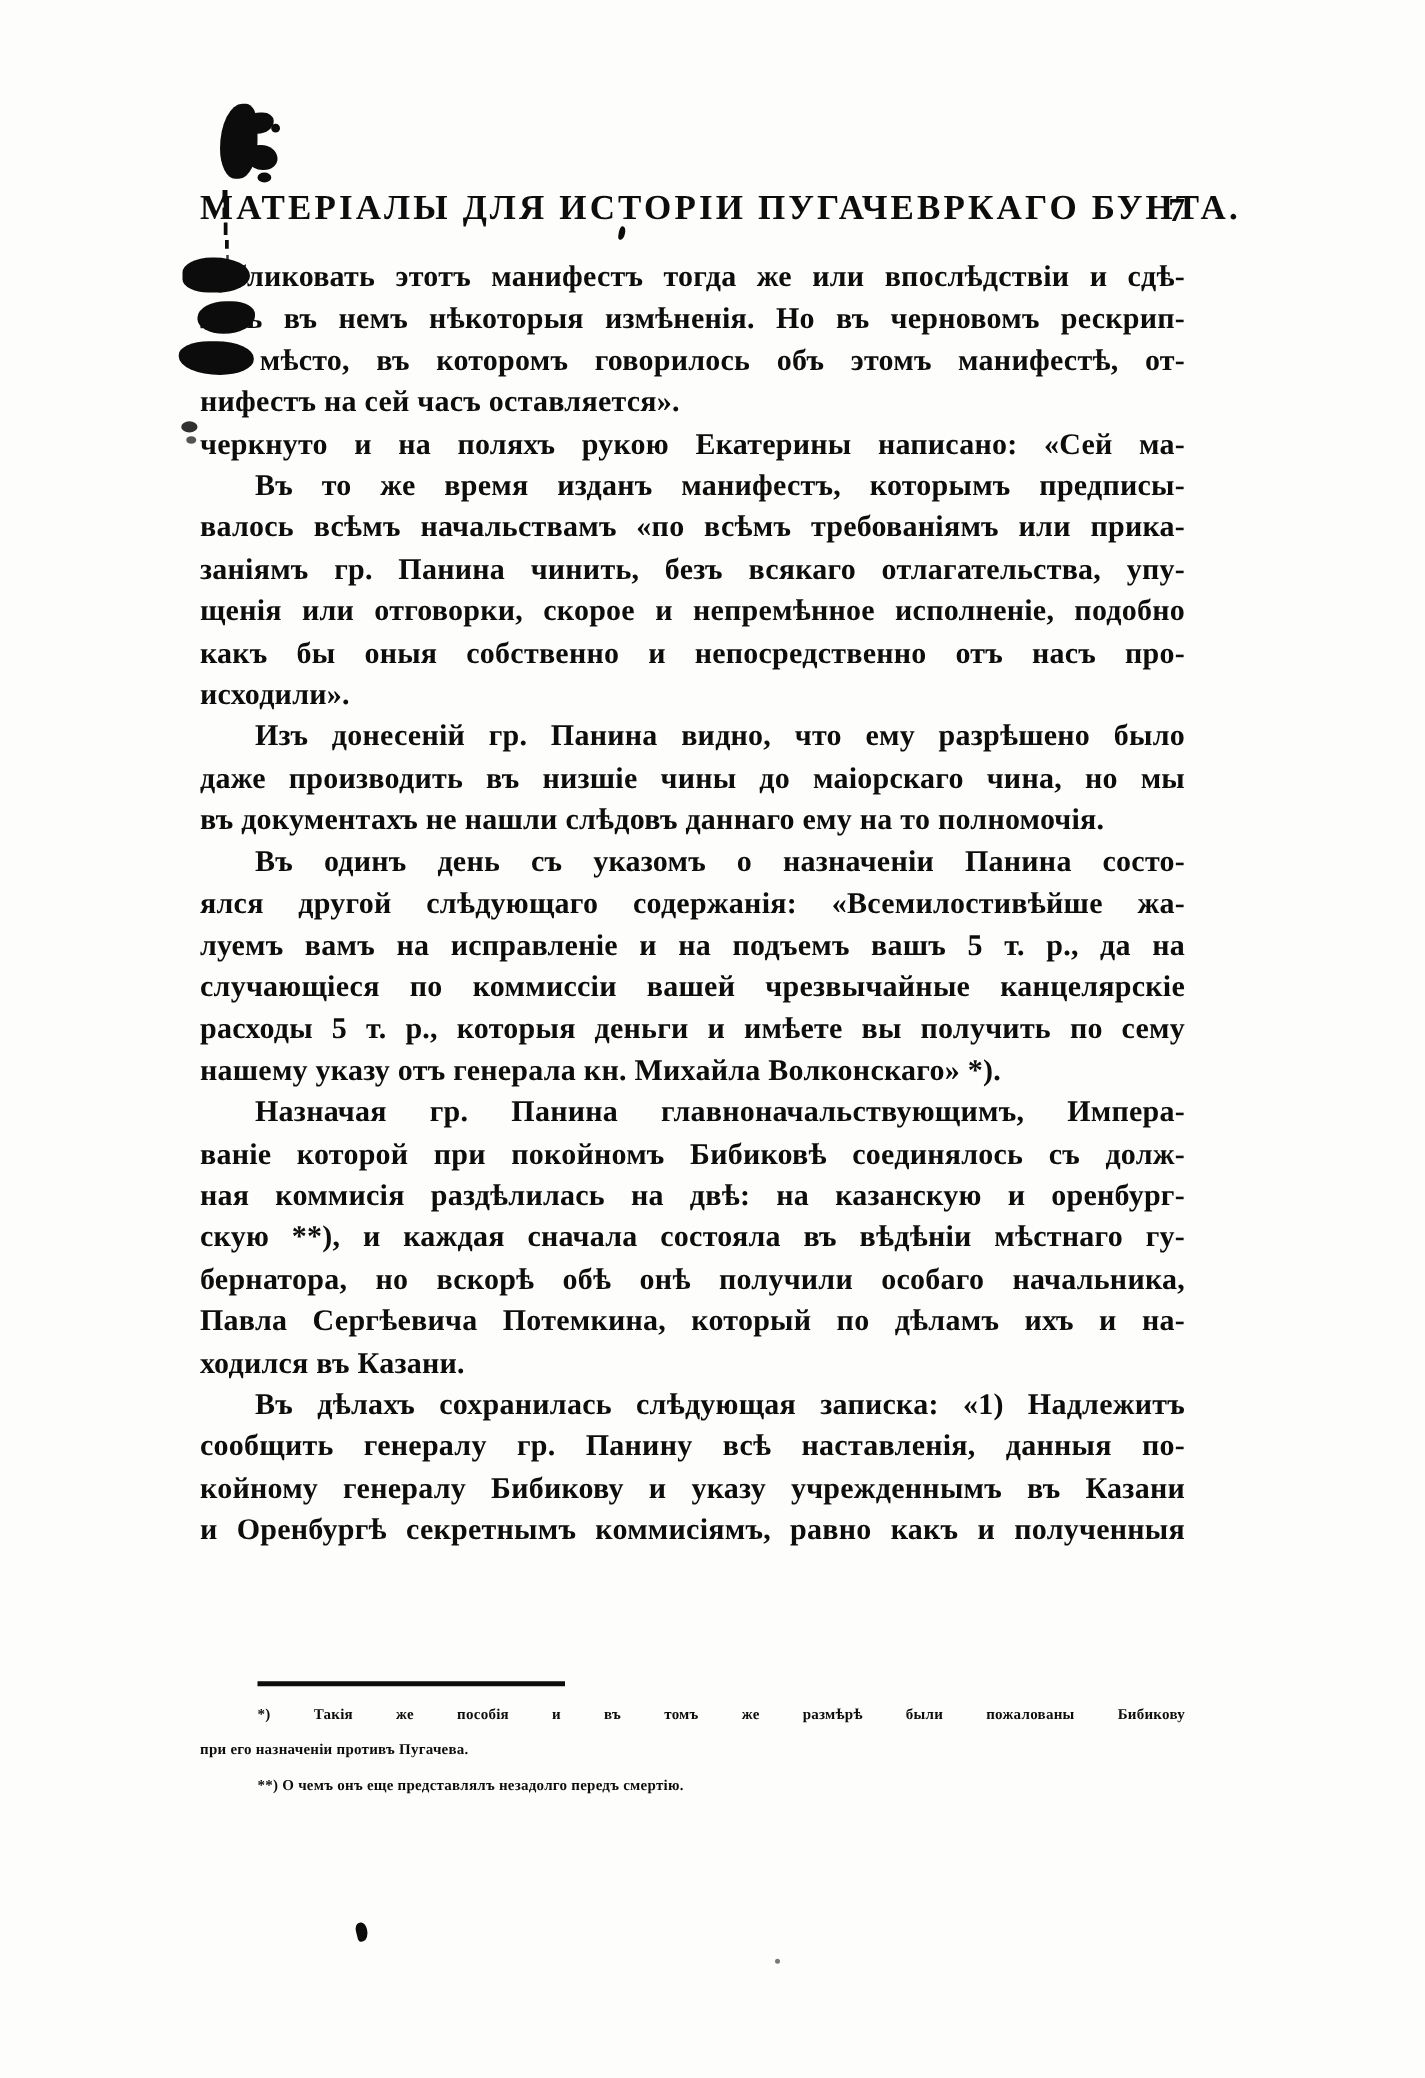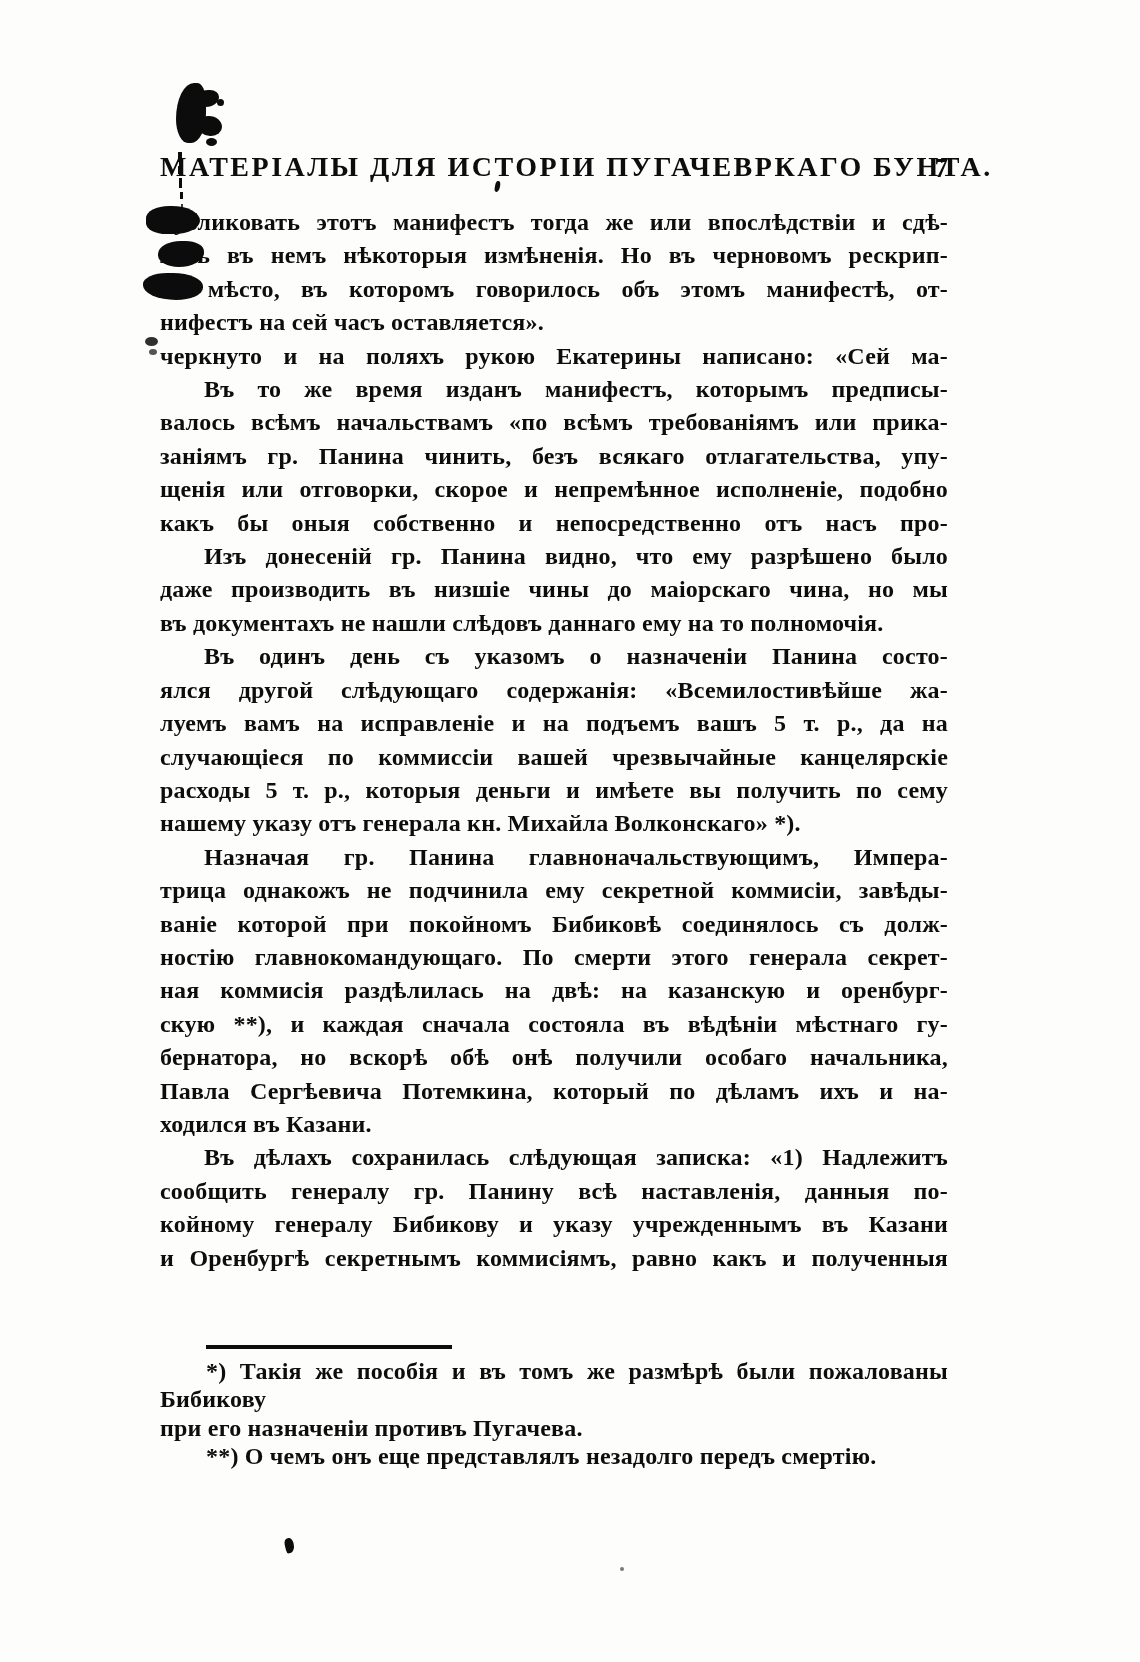--- a/index.html
+++ b/index.html
@@ -41,21 +41,21 @@
   
   .sep{
     position:absolute;left:206px;top:1345px;width:246px;height:4px;
     background:#0d0d0d;
   }
   
   .fnotes{
     position:absolute;left:160px;top:1357px;width:788px;
   }
   .fln{
-    font-size:24px;font-weight:700;line-height:28.4px;
+    font-size:12px;font-weight:700;line-height:28.4px;
     letter-spacing:0.2px;
     text-align:justify;text-justify:inter-word;
   }
   .fln.i{text-indent:46px;}
   
   .blot{position:absolute;background:#0c0c0c;}
   .b-main-a{left:176px;top:83px;width:30px;height:60px;border-radius:60% 30% 50% 40%;}
   .b-main-b{left:197px;top:90px;width:22px;height:17px;border-radius:50% 40% 60% 30%;}
   .b-main-c{left:198px;top:116px;width:24px;height:20px;border-radius:40% 55% 45% 50%;}
   .b-main-d{left:217px;top:99px;width:7px;height:7px;border-radius:50%;}
@@ -87,36 +87,35 @@
     <div class="ln j">лать въ немъ нѣкоторыя измѣненія. Но въ черновомъ рескрип-</div>
     <div class="ln j">тѣ мѣсто, въ которомъ говорилось объ этомъ манифестѣ, от-</div>
     <div class="ln e">нифестъ на сей часъ оставляется».</div>
     <div class="ln j">черкнуто и на поляхъ рукою Екатерины написано: «Сей ма-</div>
 
     <div class="ln j i">Въ то же время изданъ манифестъ, которымъ предписы-</div>
     <div class="ln j">валось всѣмъ начальствамъ «по всѣмъ требованіямъ или прика-</div>
     <div class="ln j">заніямъ гр. Панина чинить, безъ всякаго отлагательства, упу-</div>
     <div class="ln j">щенія или отговорки, скорое и непремѣнное исполненіе, подобно</div>
     <div class="ln j">какъ бы оныя собственно и непосредственно отъ насъ про-</div>
+    <div class="ln e">исходили».</div>
 
     <div class="ln j i">Изъ донесеній гр. Панина видно, что ему разрѣшено было</div>
     <div class="ln j">даже производить въ низшіе чины до маіорскаго чина, но мы</div>
     <div class="ln e">въ документахъ не нашли слѣдовъ даннаго ему на то полномочія.</div>
 
     <div class="ln j i">Въ одинъ день съ указомъ о назначеніи Панина состо-</div>
     <div class="ln j">ялся другой слѣдующаго содержанія: «Всемилостивѣйше жа-</div>
     <div class="ln j">луемъ вамъ на исправленіе и на подъемъ вашъ 5 т. р., да на</div>
     <div class="ln j">случающіеся по коммиссіи вашей чрезвычайные канцелярскіе</div>
     <div class="ln j">расходы 5 т. р., которыя деньги и имѣете вы получить по сему</div>
     <div class="ln e">нашему указу отъ генерала кн. Михайла Волконскаго» *).</div>
 
     <div class="ln j i">Назначая гр. Панина главноначальствующимъ, Импера-</div>
-    <div class="ln j">трица однакожъ не подчинила ему секретной коммисіи, завѣды-</div>
     <div class="ln j">ваніе которой при покойномъ Бибиковѣ соединялось съ долж-</div>
-    <div class="ln j">ностію главнокомандующаго. По смерти этого генерала секрет-</div>
     <div class="ln j">ная коммисія раздѣлилась на двѣ: на казанскую и оренбург-</div>
     <div class="ln j">скую **), и каждая сначала состояла въ вѣдѣніи мѣстнаго гу-</div>
     <div class="ln j">бернатора, но вскорѣ обѣ онѣ получили особаго начальника,</div>
     <div class="ln j">Павла Сергѣевича Потемкина, который по дѣламъ ихъ и на-</div>
     <div class="ln e">ходился въ Казани.</div>
 
     <div class="ln j i">Въ дѣлахъ сохранилась слѣдующая записка: «1) Надлежитъ</div>
     <div class="ln j">сообщить генералу гр. Панину всѣ наставленія, данныя по-</div>
     <div class="ln j">койному генералу Бибикову и указу учрежденнымъ въ Казани</div>
     <div class="ln j">и Оренбургѣ секретнымъ коммисіямъ, равно какъ и полученныя</div>

